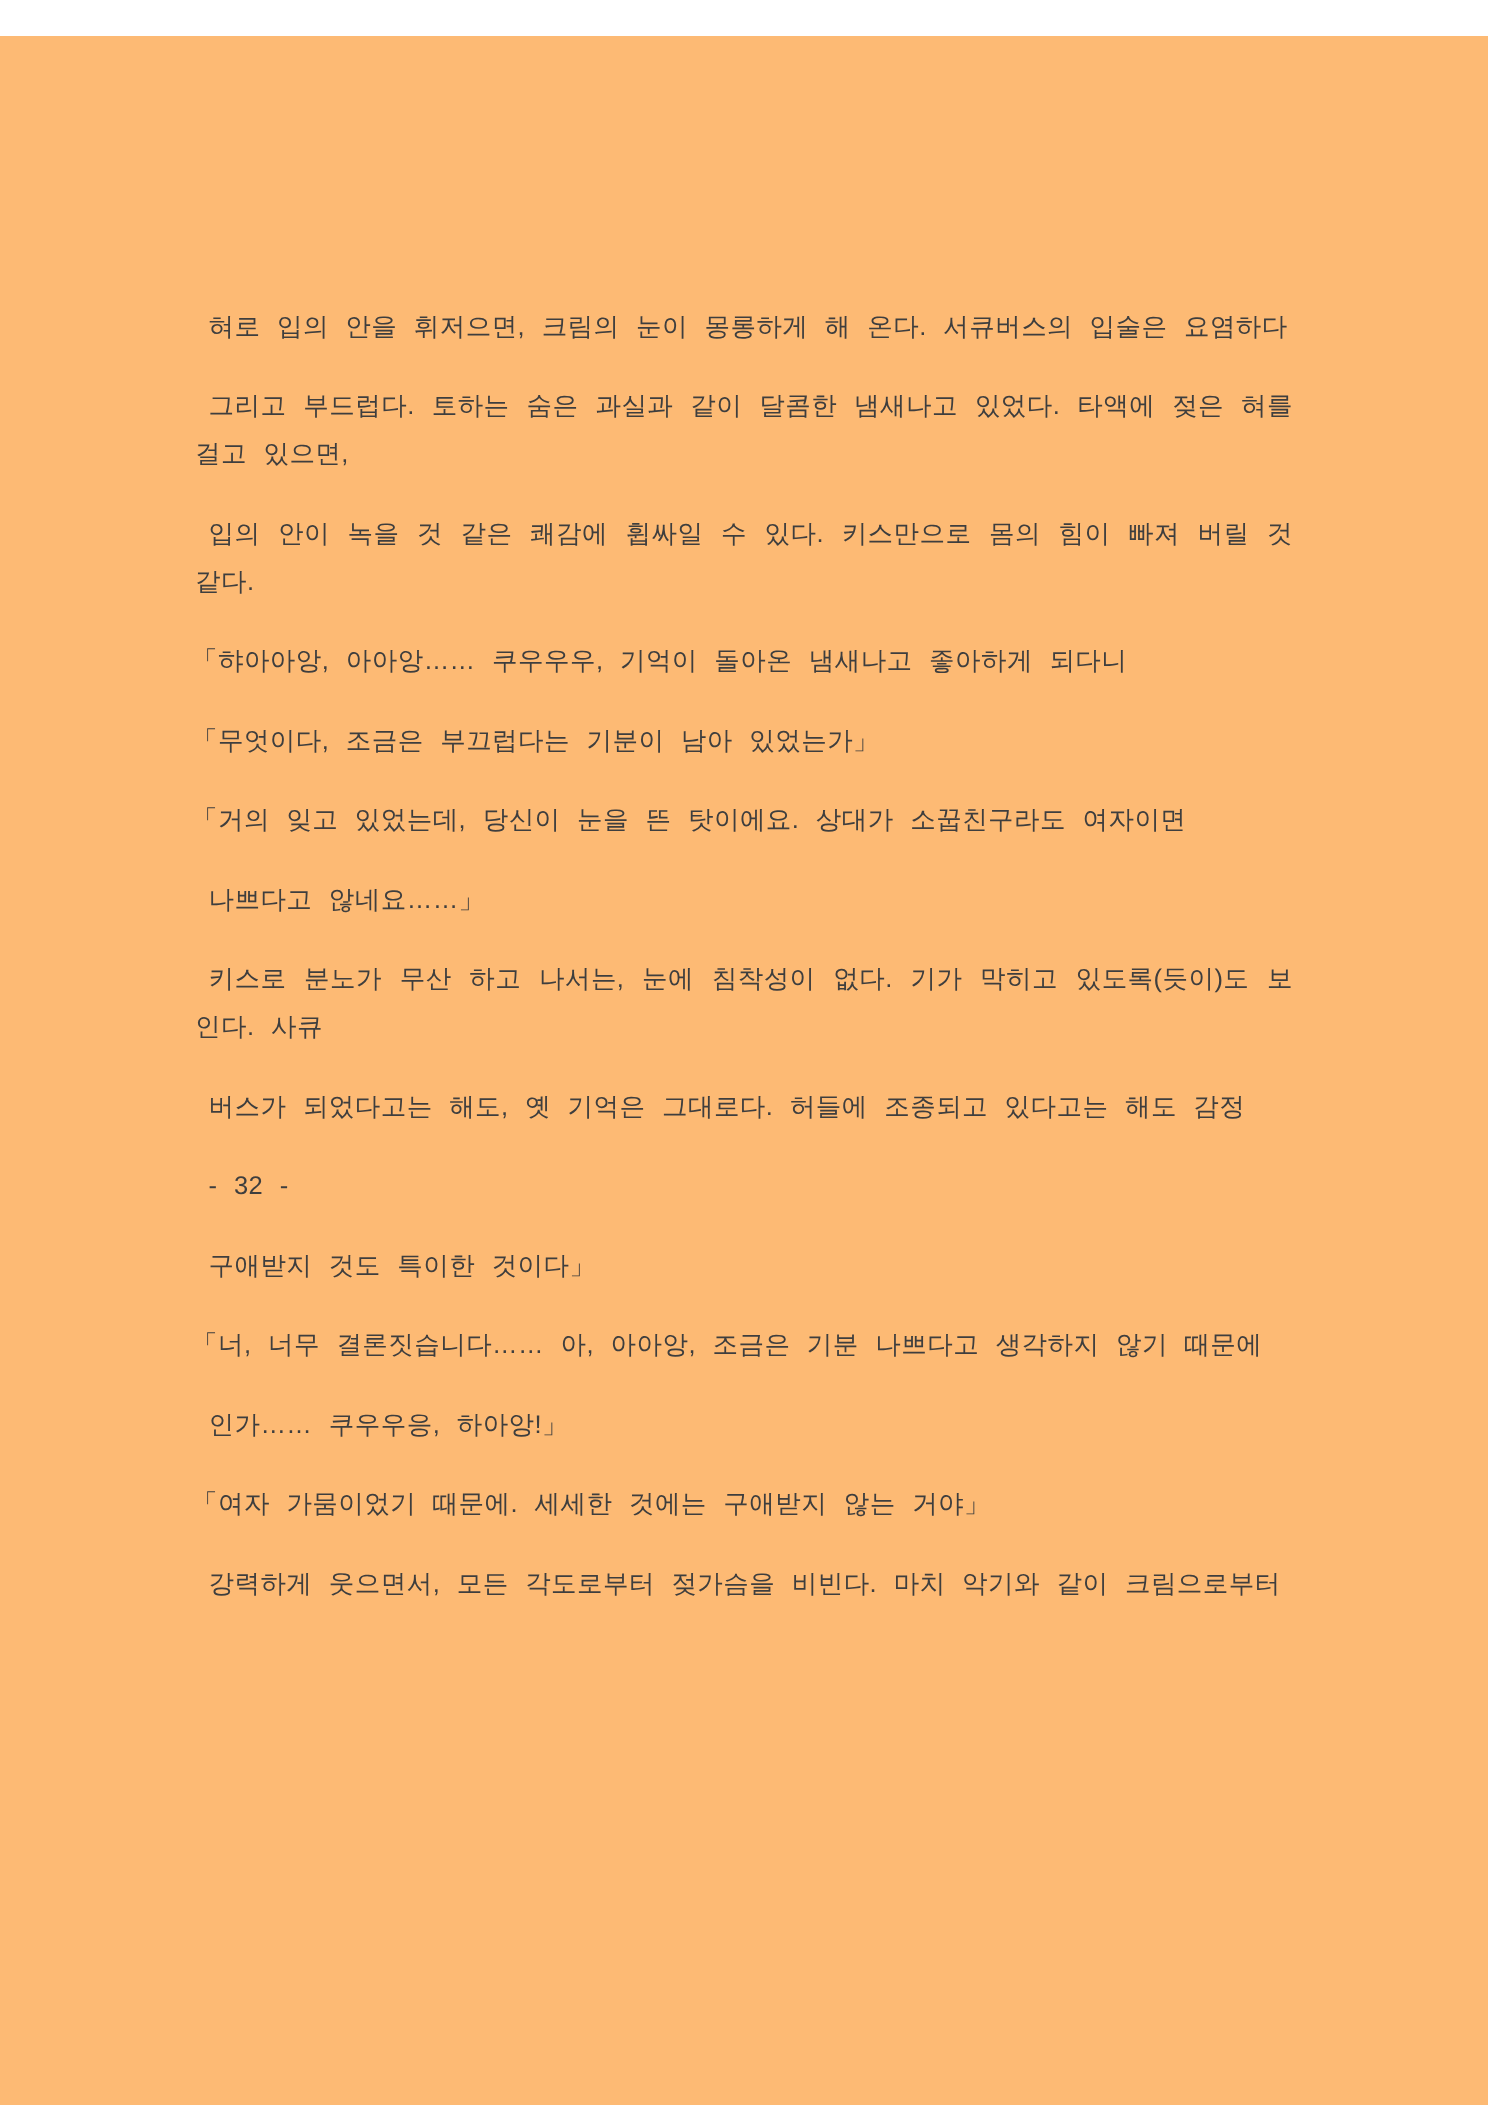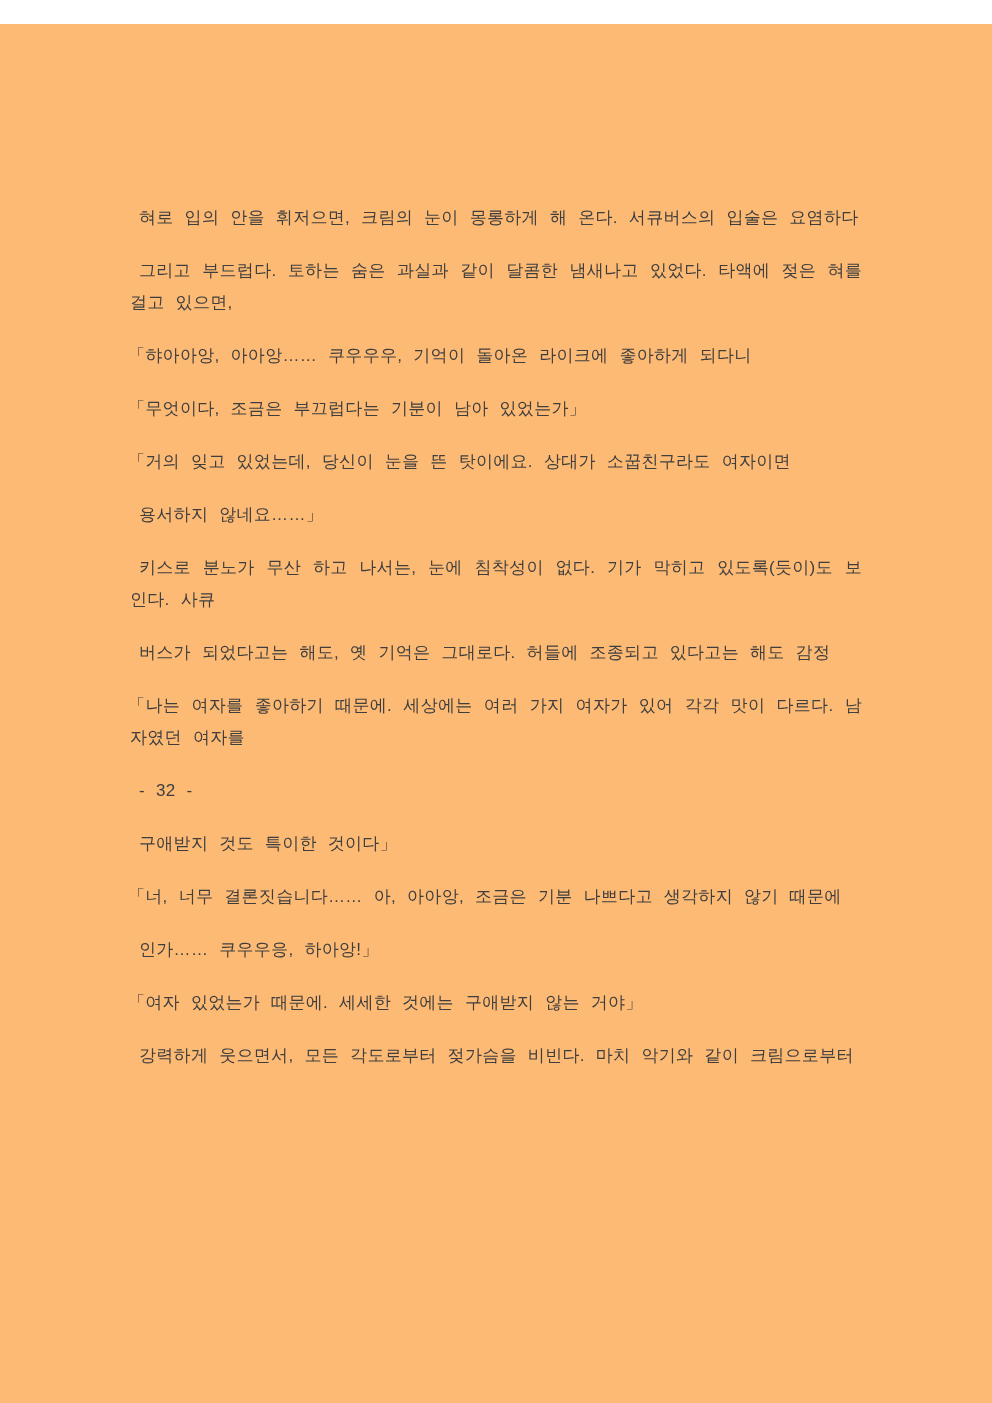--- a/index.html
+++ b/index.html
@@ -44,27 +44,27 @@
     text-indent: 9px;
   }
 </style>
 </head>
 <body>
 
 <div class="page">
   <div class="doc-text">
     <p class="indent">혀로 입의 안을 휘저으면, 크림의 눈이 몽롱하게 해 온다. 서큐버스의 입술은 요염하다</p>
     <p class="indent">그리고 부드럽다. 토하는 숨은 과실과 같이 달콤한 냄새나고 있었다. 타액에 젖은 혀를 걸고 있으면,</p>
-    <p class="dialog">「햐아아앙, 아아앙…… 쿠우우우, 기억이 돌아온 라이크에 좋아하게 되다니</p>
+    <p class="indent">입의 안이 녹을 것 같은 쾌감에 휩싸일 수 있다. 키스만으로 몸의 힘이 빠져 버릴 것 같다.</p>
+    <p class="dialog">「햐아아앙, 아아앙…… 쿠우우우, 기억이 돌아온 냄새나고 좋아하게 되다니</p>
     <p class="dialog">「무엇이다, 조금은 부끄럽다는 기분이 남아 있었는가」</p>
     <p class="dialog">「거의 잊고 있었는데, 당신이 눈을 뜬 탓이에요. 상대가 소꿉친구라도 여자이면</p>
-    <p class="indent">용서하지 않네요……」</p>
+    <p class="indent">나쁘다고 않네요……」</p>
     <p class="indent">키스로 분노가 무산 하고 나서는, 눈에 침착성이 없다. 기가 막히고 있도록(듯이)도 보인다. 사큐</p>
     <p class="indent">버스가 되었다고는 해도, 옛 기억은 그대로다. 허들에 조종되고 있다고는 해도 감정</p>
-    <p class="dialog">「나는 여자를 좋아하기 때문에. 세상에는 여러 가지 여자가 있어 각각 맛이 다르다. 남자였던 여자를</p>
     <p class="page-num">- 32 -</p>
     <p class="indent">구애받지 것도 특이한 것이다」</p>
     <p class="dialog">「너, 너무 결론짓습니다…… 아, 아아앙, 조금은 기분 나쁘다고 생각하지 않기 때문에</p>
     <p class="indent">인가…… 쿠우우응, 하아앙!」</p>
-    <p class="dialog">「여자 있었는가 때문에. 세세한 것에는 구애받지 않는 거야」</p>
+    <p class="dialog">「여자 가뭄이었기 때문에. 세세한 것에는 구애받지 않는 거야」</p>
     <p class="indent">강력하게 웃으면서, 모든 각도로부터 젖가슴을 비빈다. 마치 악기와 같이 크림으로부터</p>
   </div>
 </div>
 
 </body></html>

